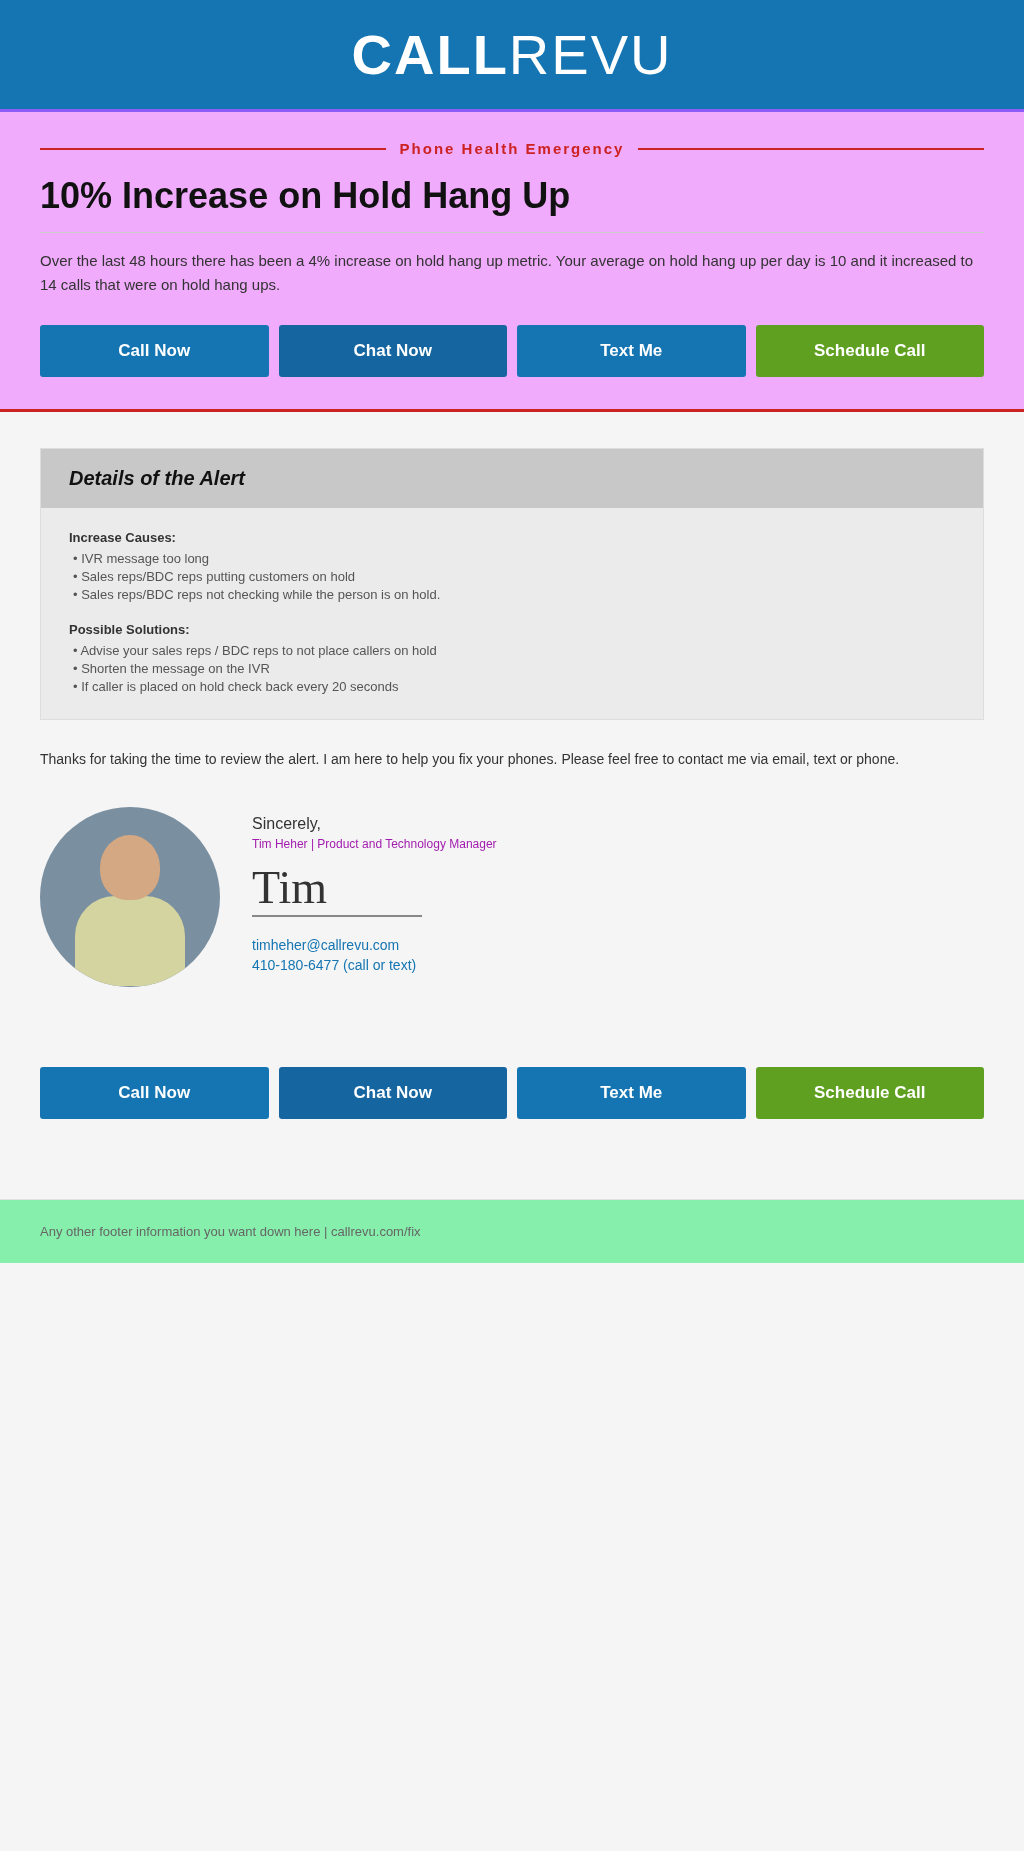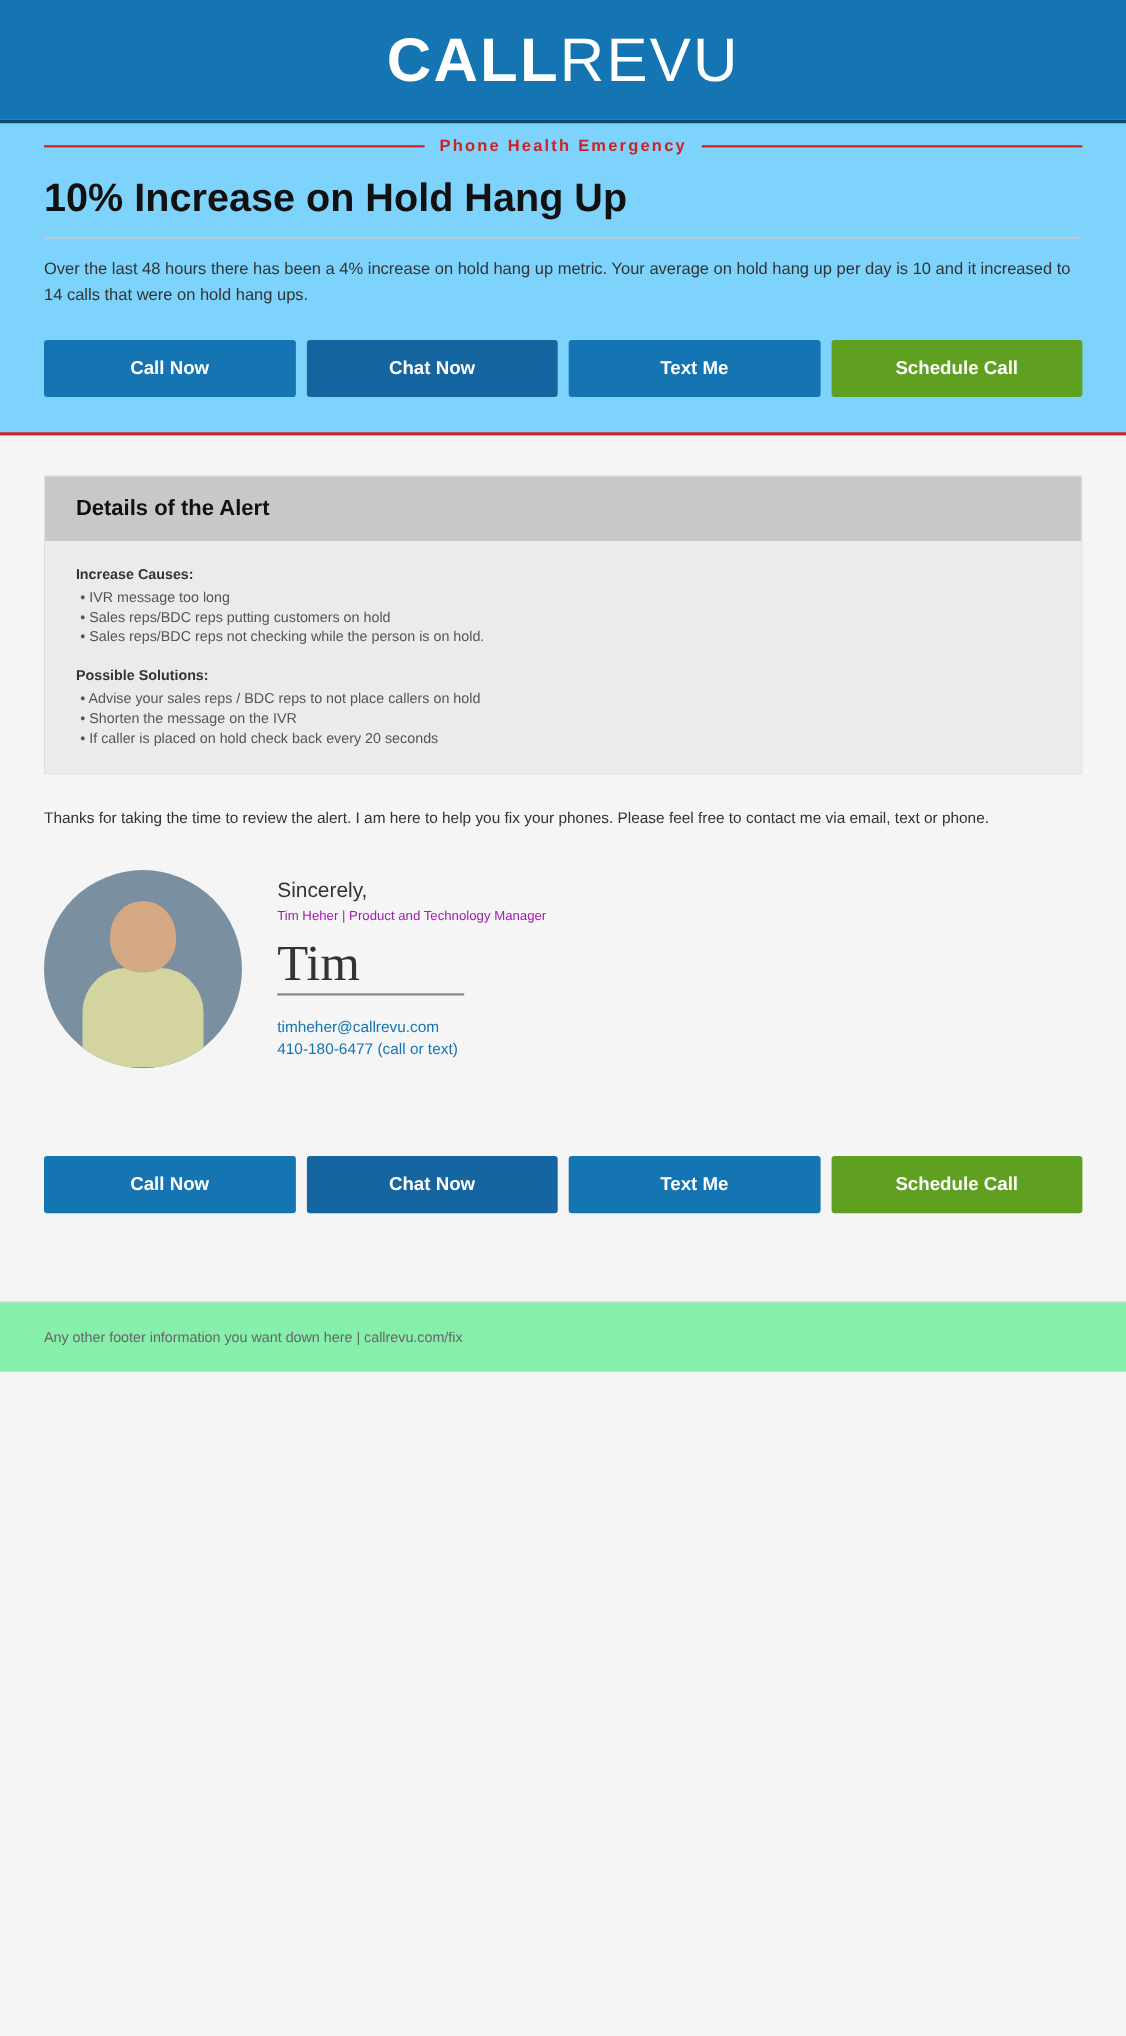--- a/index.html
+++ b/index.html
@@ -24,24 +24,24 @@
     }
     .header-logo .bold {
       font-weight: 900;
     }
     .header-logo .light {
       font-weight: 300;
     }
 
     
     .alert-banner {
-      background: #7dd3fc;
-      border-top: 3px solid #0c4a6e;
+      background: #f0abfc;
+      border-top: 3px solid #8b5cf6;
       border-bottom: 3px solid #cc2222;
-      padding: 12px 40px 32px 40px;
+      padding: 28px 40px 32px 40px;
     }
     .alert-label-row {
       display: flex;
       align-items: center;
       margin-bottom: 18px;
     }
     .alert-label-line {
       flex: 1;
       height: 2px;
       background: #cc2222;
@@ -110,20 +110,21 @@
       margin-bottom: 28px;
     }
     .details-card-header {
       background: #c8c8c8;
       padding: 18px 28px;
     }
     .details-card-header-text {
       font-size: 20px;
       font-weight: 900;
       color: #111;
+      font-style: italic;
     }
     .details-card-body {
       background: #ebebeb;
       padding: 22px 28px;
     }
     .details-section {
       margin-bottom: 20px;
     }
     .details-section:last-child { margin-bottom: 0; }
     .details-section-title {
@@ -185,21 +186,21 @@
       height: 90px;
       background: #d4d4a0;
       border-radius: 40px 40px 0 0;
       margin: 4px auto 0;
     }
 
     .signature-text {
       padding-top: 8px;
     }
     .sincerely {
-      font-size: 19px;
+      font-size: 16px;
       color: #333;
       margin-bottom: 4px;
     }
     .signer-name {
       font-size: 12px;
       color: #a21caf;
       margin-bottom: 14px;
     }
     .signature-scrawl {
       font-family: 'Brush Script MT', cursive;

